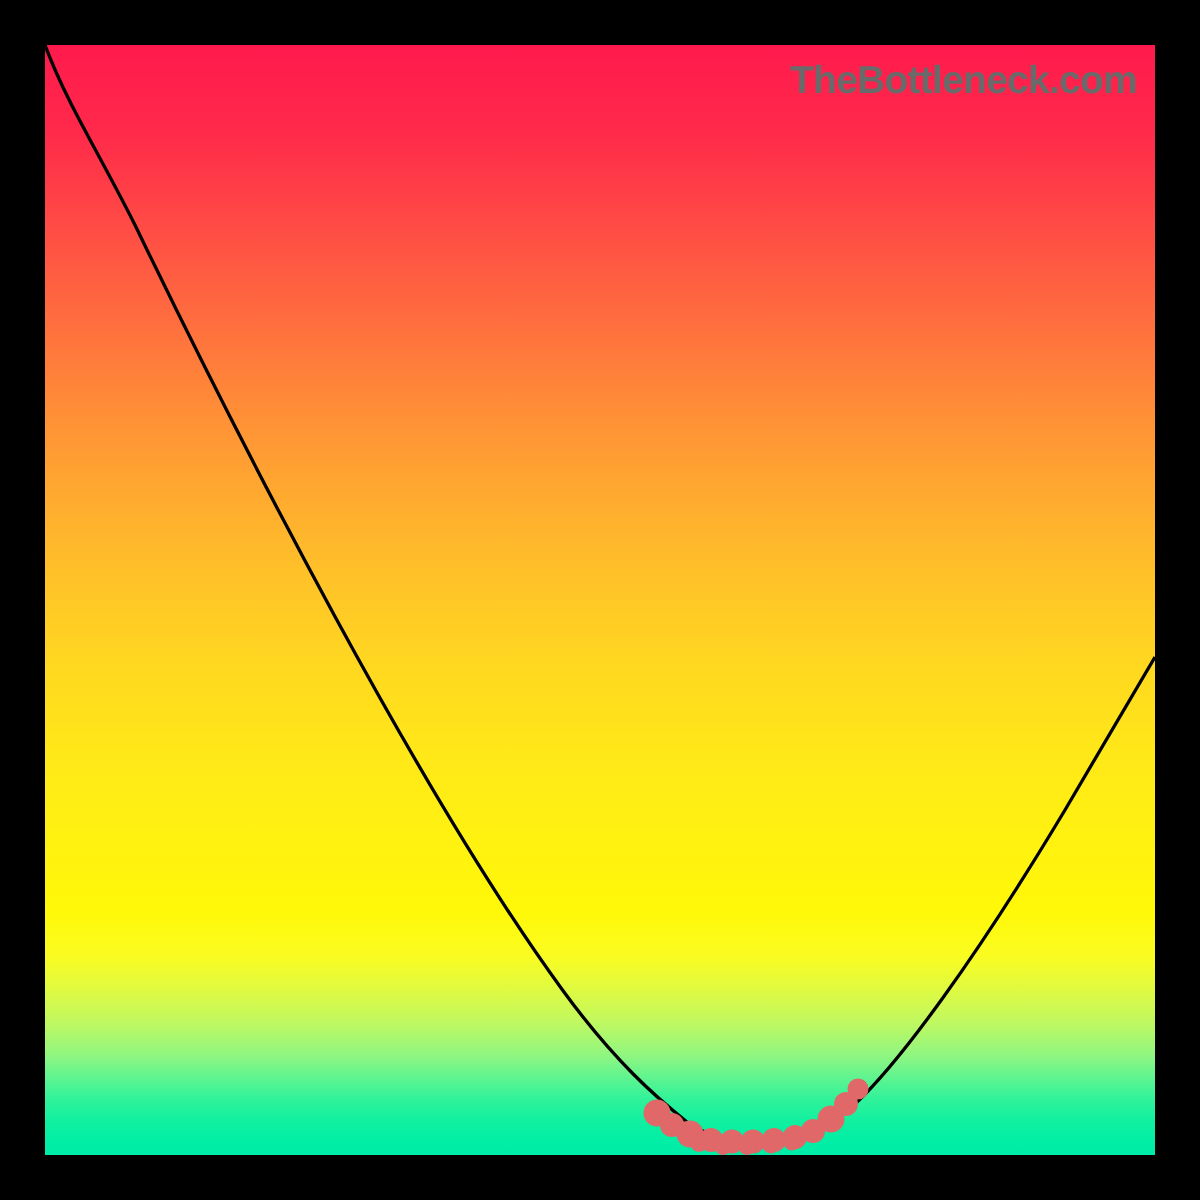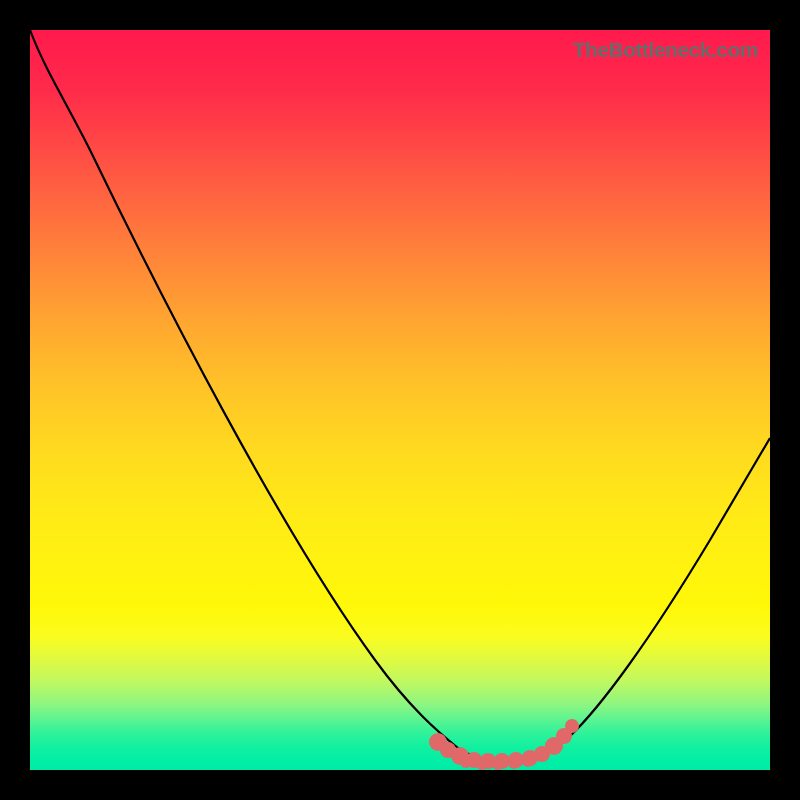--- a/index.html
+++ b/index.html
@@ -36,21 +36,21 @@
       #30f29a 95%,
       #10f0a0 97%,
       #00eea6 99%,
       #00eca8 100%);
   }
   .credit {
     position: absolute;
     top: 8px;
     right: 12px;
     font-family: Arial, Helvetica, sans-serif;
-    font-size: 21px;
+    font-size: 26px;
     font-weight: bold;
     color: #6a6a6a;
     letter-spacing: -0.5px;
   }
   svg.curve {
     position: absolute;
     left: 0;
     top: 0;
     width: 740px;
     height: 740px;

